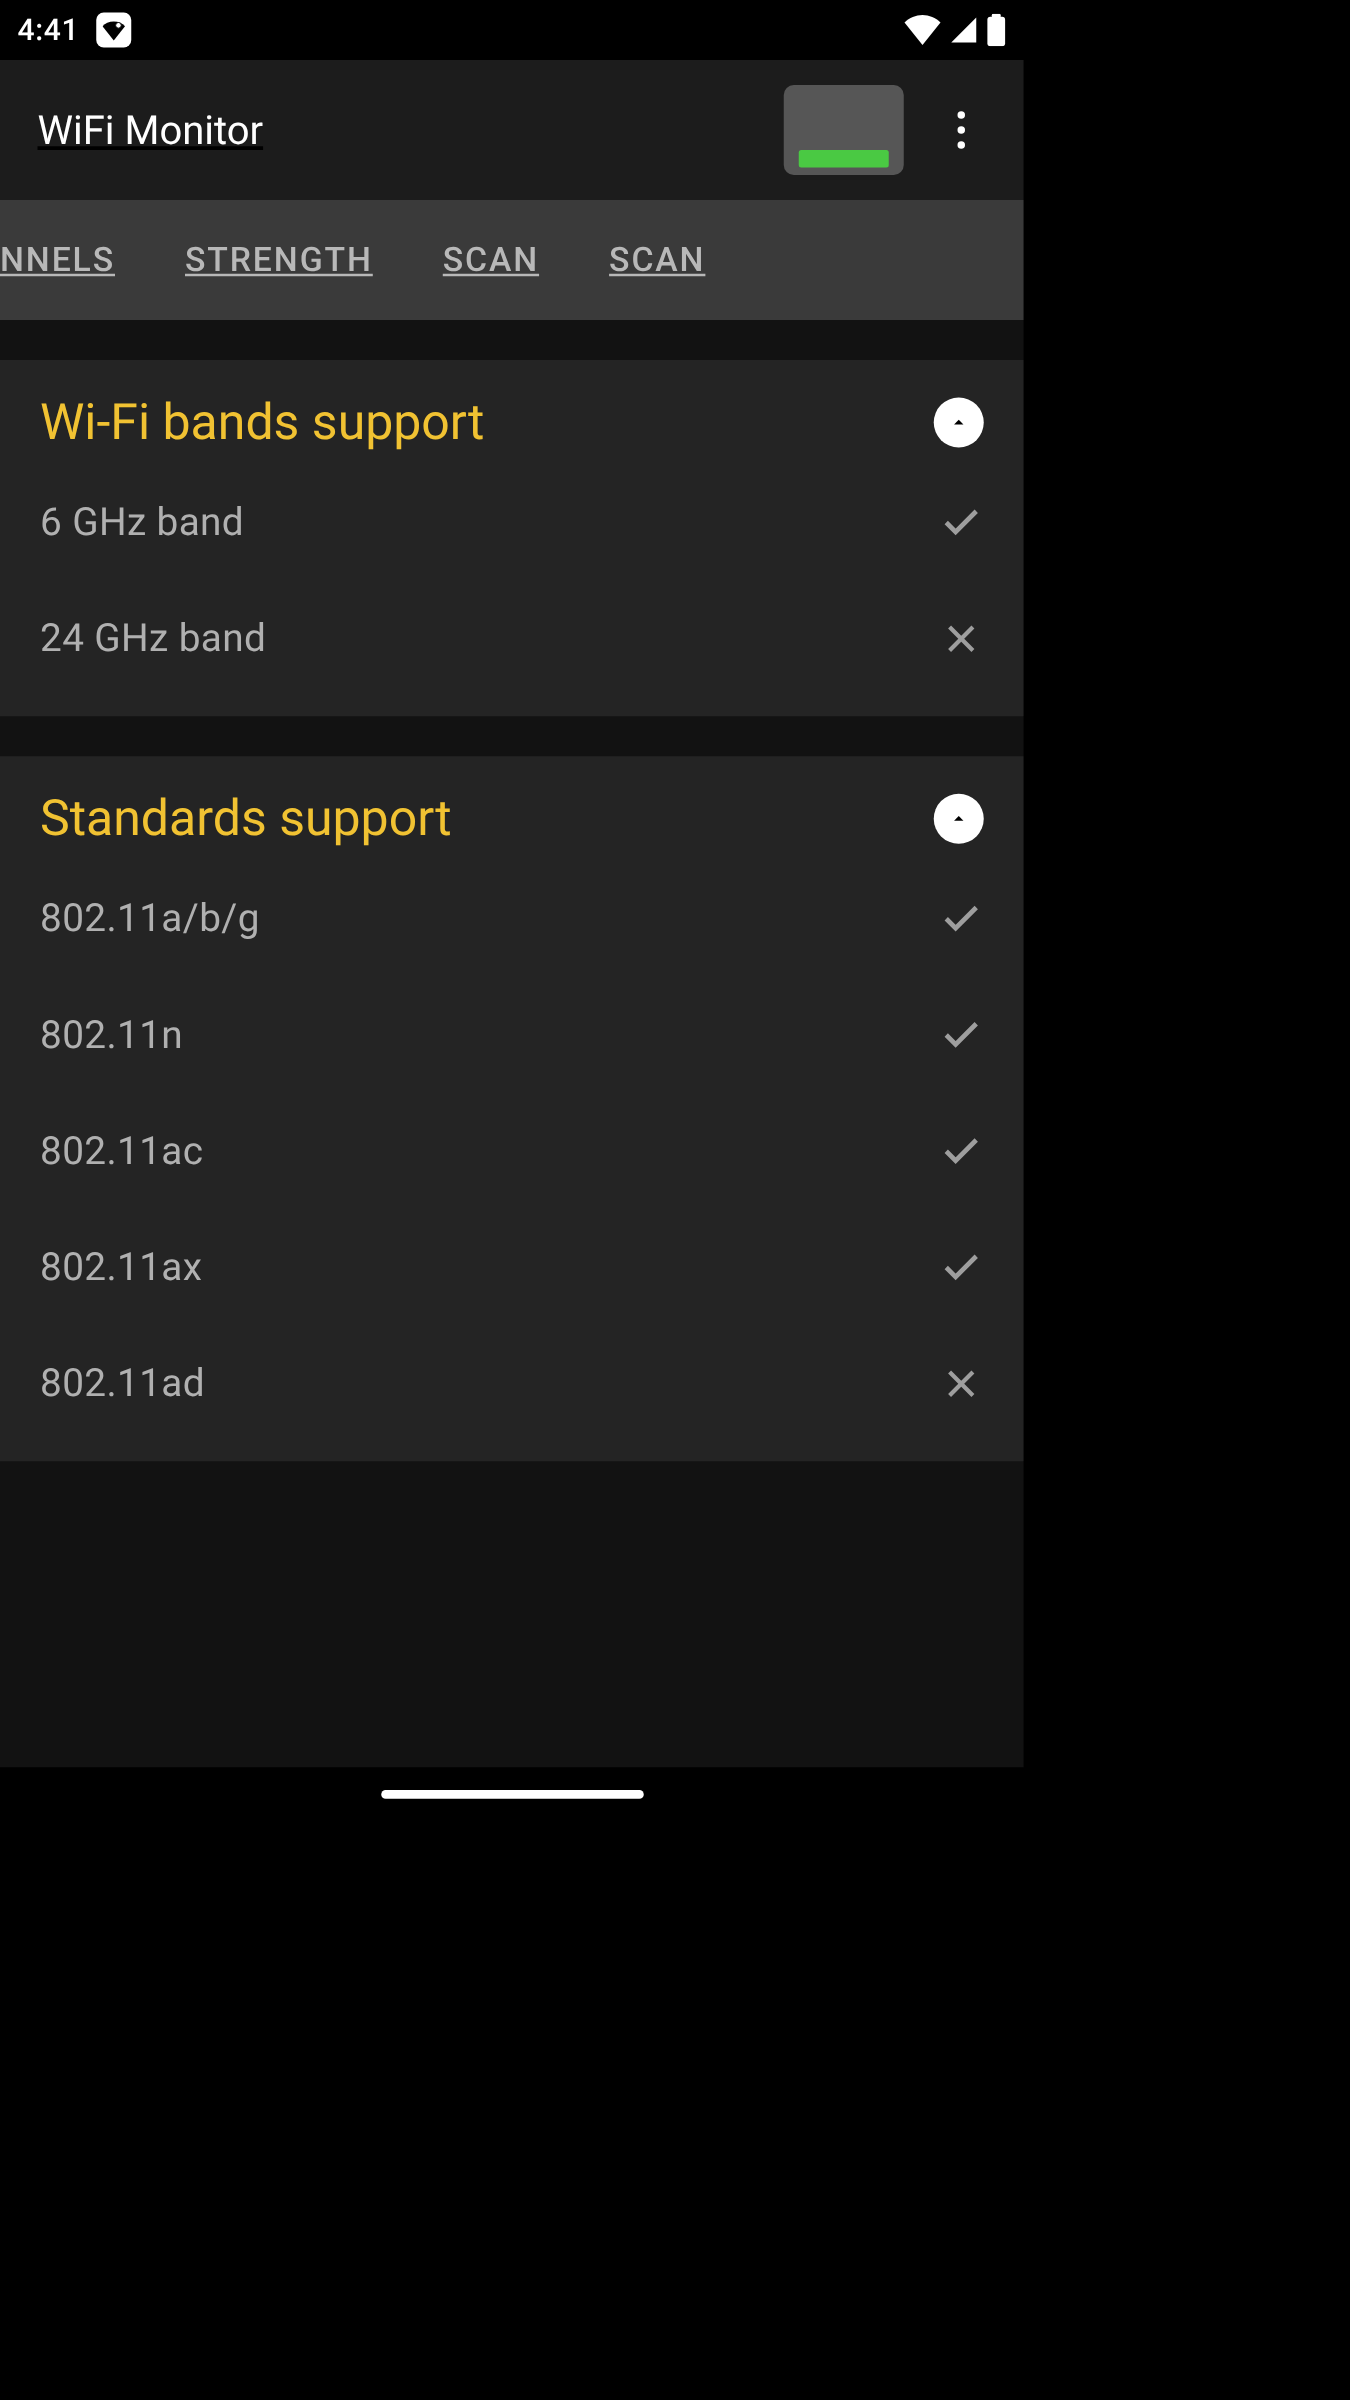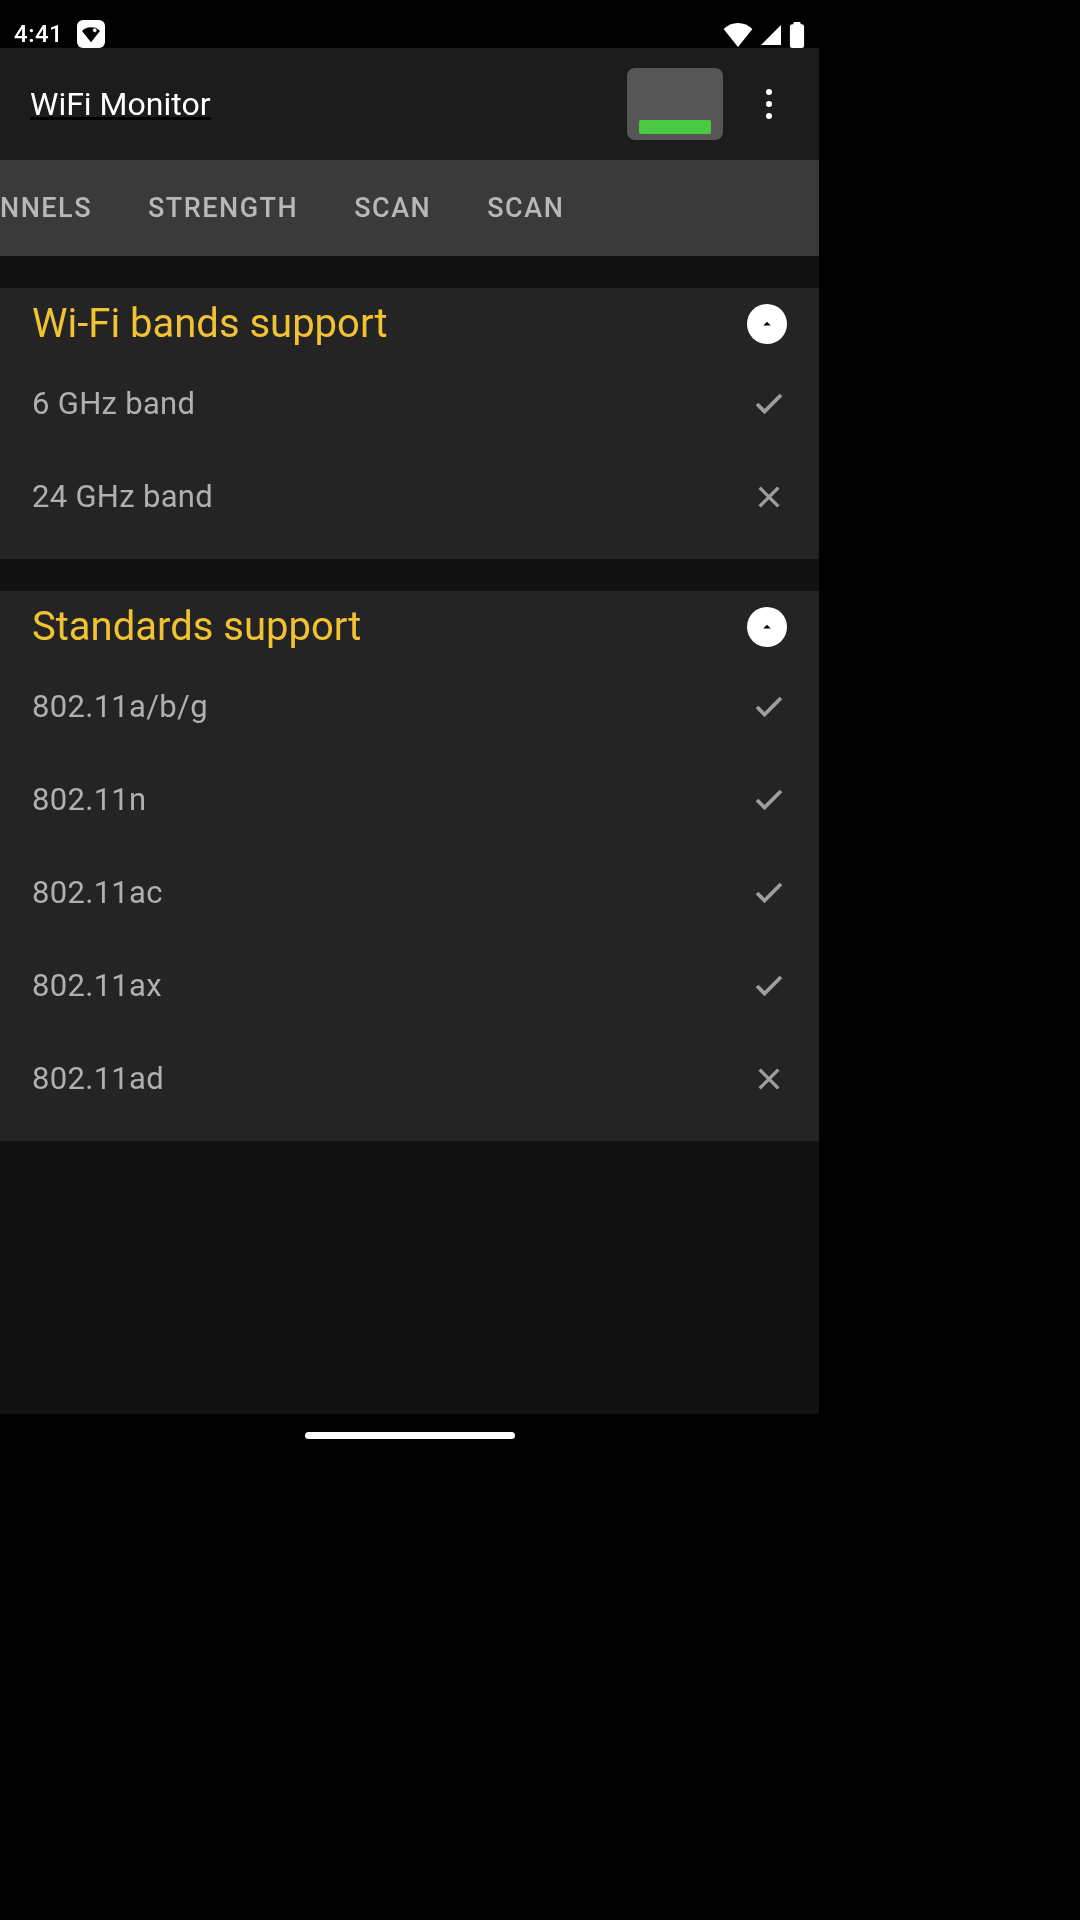--- a/index.html
+++ b/index.html
@@ -1,46 +1,46 @@
 <!DOCTYPE html>
 <html><head>
 <meta charset="utf-8">
 <style>
   * { margin:0; padding:0; box-sizing:border-box; font-family:Roboto,"Segoe UI",Arial,sans-serif; -webkit-font-smoothing:antialiased; }
   html,body{ width:819px; height:1456px; background:#000; overflow:hidden; }
   .screen{ width:819px; height:1456px; background:#000; display:flex; flex-direction:column; position:relative; }
 
   
-  .status-bar{ height:48px; background:#000; display:flex; align-items:flex-end; padding:0 14px; color:#fff; justify-content:space-between; }
+  .status-bar{ height:48px; background:#000; display:flex; align-items:center; padding:0 14px; color:#fff; justify-content:space-between; }
   .status-left{ display:flex; align-items:center; gap:14px; }
   .status-time{ font-size:24px; font-weight:500; letter-spacing:.5px; }
   .status-app-ico{ width:28px; height:28px; background:#fff; border-radius:6px; display:flex; align-items:center; justify-content:center; }
   .status-right{ display:flex; align-items:center; gap:6px; }
 
   
   .app-bar{ height:112px; background:#1c1c1c; display:flex; align-items:center; padding:0 30px 0 30px;text-decoration:underline; }
   .app-title{ color:#fff; font-size:32px; font-weight:400; flex:1; }
   .signal-widget{ width:96px; height:72px; background:#565656; border-radius:8px; position:relative; margin-right:26px; }
   .signal-fill{ position:absolute; left:12px; right:12px; bottom:6px; height:14px; background:#4ac943; border-radius:2px; }
   .more-btn{ width:40px; height:40px; display:flex; align-items:center; justify-content:center; }
   .more-dots{ width:6px; height:6px; background:#fff; border-radius:50%; position:relative; }
   .more-dots::before,.more-dots::after{ content:""; width:6px; height:6px; background:#fff; border-radius:50%; position:absolute; left:0; }
   .more-dots::before{ top:-12px; } .more-dots::after{ top:12px; }
 
   
   .tab-bar{ height:96px; background:#3a3a3a; display:flex; align-items:stretch; overflow:hidden; position:relative; }
-  .tab{ color:#b8b8b8; font-size:27px; font-weight:500; letter-spacing:1.5px; display:flex; align-items:center; padding:0 28px; white-space:nowrap; }
+  .tab{ color:#b8b8b8; font-size:27px; font-weight:500; letter-spacing:1.5px; display:flex; align-items:center; padding:0 28px; white-space:nowrap;text-decoration:underline; }
   .tab.first{ padding-left:0; }
   .tab.active{ color:#fff; position:relative; }
   .tab.active::after{ content:""; position:absolute; bottom:0; left:0; right:0; height:7px; background:#4ac943; }
 
   
   .content{ flex:1; background:#121212; overflow-y:auto; }
   .card{ background:#242424; margin-top:32px; padding:0 0 16px 0; }
-  .card-header{ display:flex; align-items:center; justify-content:space-between; padding:12px 32px 10px 32px; }
+  .card-header{ display:flex; align-items:center; justify-content:space-between; padding:26px 32px 10px 32px; }
   .card-title{ color:#f1c232; font-size:40px; font-weight:400; font-family:"Segoe UI",Roboto,Arial,sans-serif; }
   .collapse-btn{ width:40px; height:40px; background:#fff; border-radius:50%; display:flex; align-items:center; justify-content:center; }
   .row{ display:flex; align-items:center; justify-content:space-between; padding:28px 32px; }
   .row-label{ color:#b0b0b0; font-size:31px; font-weight:400; letter-spacing:.3px; }
   .row-icon{ width:36px; height:36px; display:flex; align-items:center; justify-content:center; color:#9e9e9e; }
 
   
   .nav-bar{ height:42px; background:#000; display:flex; align-items:center; justify-content:center; }
   .nav-pill{ width:210px; height:7px; background:#fff; border-radius:6px; }
 

